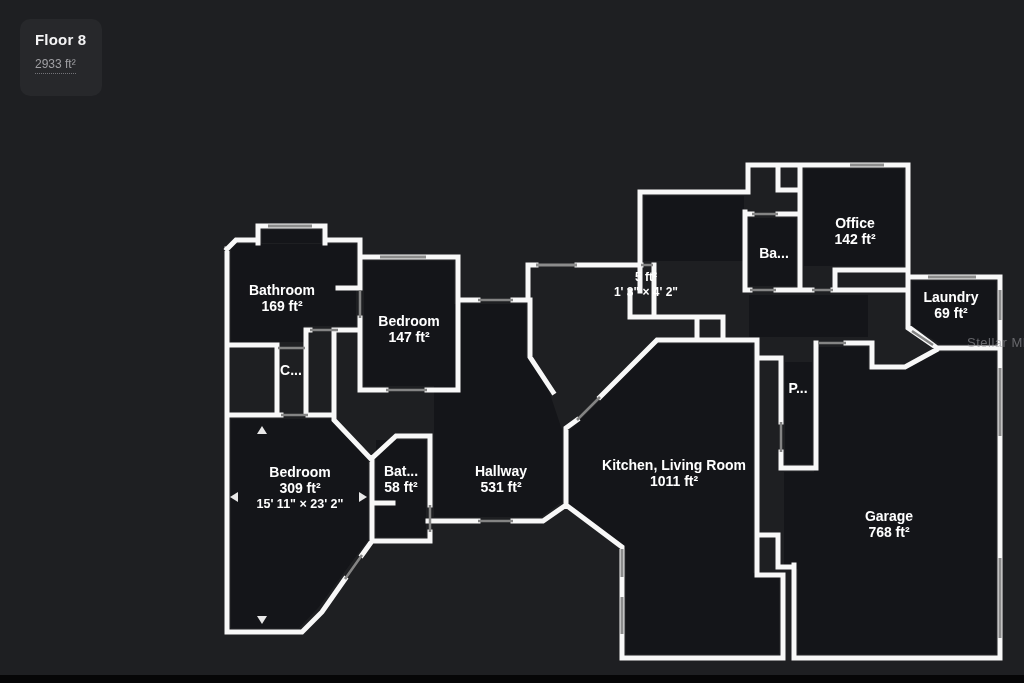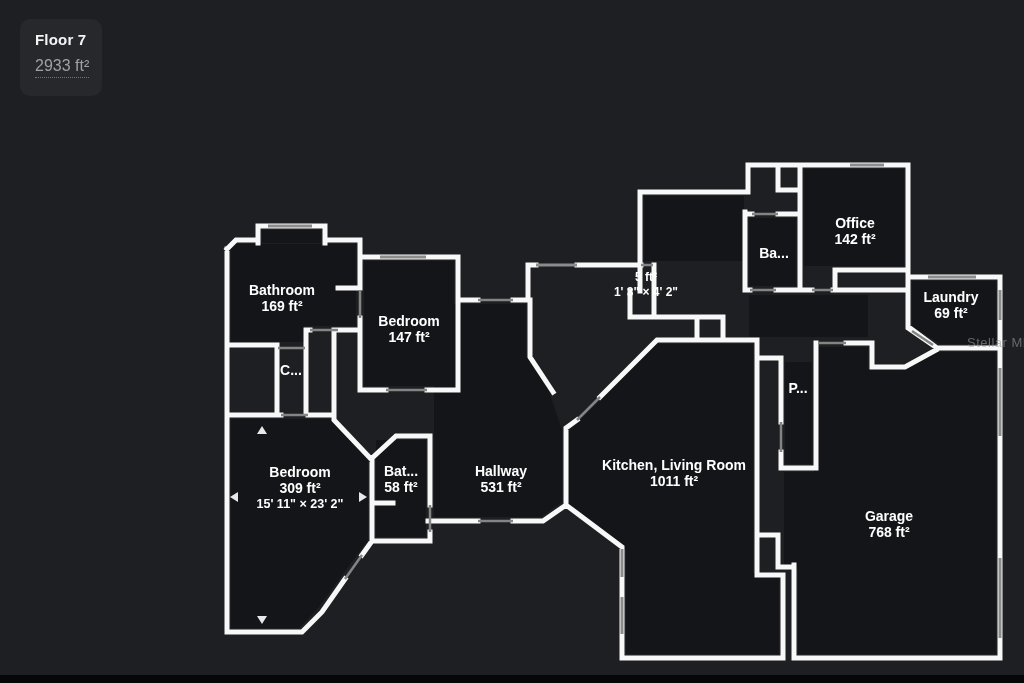--- a/index.html
+++ b/index.html
@@ -1,21 +1,21 @@
 <!DOCTYPE html>
 <html><head>
 <meta charset="utf-8">
 <style>
   html,body{margin:0;padding:0;background:#202124;}
   .stage{position:relative;width:1024px;height:683px;background:#1e1f22;overflow:hidden;
          font-family:"Liberation Sans",sans-serif;}
   .floor-card{position:absolute;left:20px;top:19px;width:82px;height:77px;
     background:#27282b;border-radius:10px;box-sizing:border-box;padding:12px 0 0 15px;cursor:pointer;}
   .floor-card .title{font-size:15px;font-weight:700;color:#f4f4f5;letter-spacing:.2px;}
-  .floor-card .area{display:inline-block;margin-top:9px;font-size:16px;color:#a0a0a4;
+  .floor-card .area{display:inline-block;margin-top:9px;font-size:12px;color:#a0a0a4;
     border-bottom:1px dotted #737378;padding-bottom:2px;}
   svg text{fill:#ffffff;font-family:"Liberation Sans",sans-serif;font-weight:700;}
   text.nm,text.ar{font-size:14px;}
   text.dm{font-size:12.5px;}
   text.sm{font-size:12px;}
   text.wm{font-weight:400;font-size:13px;fill:#97979c;opacity:.6;letter-spacing:.5px;}
   .bottom-bar{position:absolute;left:0;bottom:0;width:1024px;height:8px;background:#060607;}
 </style>
 </head>
 <body>
@@ -153,18 +153,18 @@
         <text class="nm" x="889" y="521">Garage</text>
         <text class="ar" x="889" y="537">768 ft²</text>
       </g>
     </g>
 
     <text class="wm" x="967" y="347" text-anchor="start">Stellar MLS</text>
   </svg>
 
   
   <div class="floor-card">
-    <div class="title">Floor 7</div>
+    <div class="title">Floor 8</div>
     <span class="area">2933 ft²</span>
   </div>
 
   <div class="bottom-bar"></div>
 </div>
 
 </body></html>

